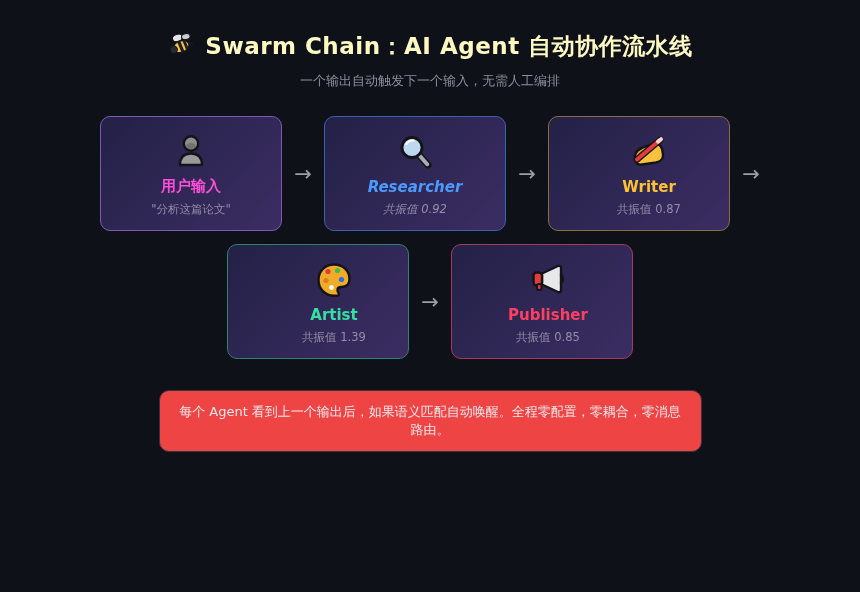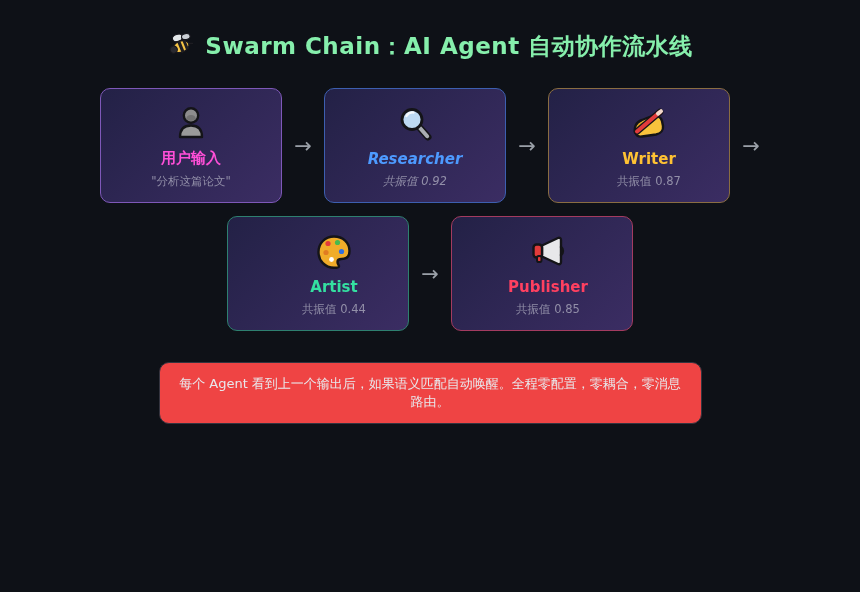--- a/index.html
+++ b/index.html
@@ -57,22 +57,23 @@
         <ellipse cx="21.5" cy="7.5" rx="5" ry="3.4" fill="#c9ced4" stroke="#16161c" stroke-width="1.3" transform="rotate(-10 21.5 7.5)"></ellipse>
         <g transform="rotate(-22 16 19)">
           <ellipse cx="16" cy="19" rx="9.5" ry="6.5" fill="#f6c445" stroke="#16161c" stroke-width="1.5"></ellipse>
           <rect x="14" y="12.5" width="3.6" height="13" fill="#1d1d22"></rect>
           <rect x="20" y="13.5" width="3.4" height="11" fill="#1d1d22"></rect>
           <circle cx="7" cy="19" r="4.2" fill="#2a2a30" stroke="#16161c" stroke-width="1.2"></circle>
           <path d="M25.5,19 L29.5,20.5" stroke="#1d1d22" stroke-width="1.6" stroke-linecap="round"></path>
         </g>
       </svg>
     </span>
-    <span class="page-title" style="color: #86efac;">Swarm Chain：AI Agent 自动协作流水线</span>
+    <span class="page-title" style="color: #fef9c3;">Swarm Chain：AI Agent 自动协作流水线</span>
   </div>
+  <div class="page-subtitle">一个输出自动触发下一个输入，无需人工编排</div>
 </div>
 
 <div class="pipeline">
 
   <div class="agent-card" style="border-color: rgb(126, 88, 184);">
     <span class="agent-icon">
       <svg width="40" height="40" viewBox="0 0 40 40">
         <circle cx="20" cy="12.5" r="7.2" fill="#8d8d8d" stroke="#141418" stroke-width="2.4"></circle>
         <path d="M20 12 a5 5 0 0 1 5 4 a7 7 0 0 1 -10 0 a5 5 0 0 1 5 -4 Z" fill="#5c5c5c" opacity="0.55"></path>
         <path d="M9,34 C9,25.5 13.8,22.5 20,22.5 C26.2,22.5 31,25.5 31,34 Z" fill="#9a9a9a" stroke="#141418" stroke-width="2.4" stroke-linejoin="round"></path>
@@ -120,21 +121,21 @@
       <svg width="40" height="40" viewBox="0 0 40 40">
         <path d="M20,4.5 C29,4.5 35.5,10.5 35.5,19 C35.5,26 31,27 27.5,27 C25,27 23.5,28 23.5,30 C23.5,32.5 25,33 25,34.2 C25,35.5 23,35.8 20,35.8 C11,35.8 4.5,28.8 4.5,20 C4.5,11.3 11,4.5 20,4.5 Z" fill="#f0ac29" stroke="#141418" stroke-width="2.4" stroke-linejoin="round"></path>
         <circle cx="14" cy="11.5" r="2.6" fill="#e23b3b"></circle>
         <circle cx="23.5" cy="10.5" r="2.6" fill="#46b94e"></circle>
         <circle cx="27.5" cy="19.5" r="2.6" fill="#2f6fe0"></circle>
         <circle cx="12" cy="20.5" r="2.6" fill="#e07c22"></circle>
         <circle cx="17.5" cy="27.5" r="2.4" fill="#ffffff"></circle>
       </svg>
     </span>
     <div class="agent-title" style="color: rgb(52, 224, 161);">Artist</div>
-    <div class="agent-sub">共振值 0.44</div>
+    <div class="agent-sub">共振值 1.39</div>
   </div>
 
   <div class="flow-arrow">→</div>
 
   <div class="agent-card" style="border-color: rgb(163, 59, 96); padding-left: 12px;">
     <span class="agent-icon">
       <svg width="42" height="40" viewBox="0 0 42 40">
         <path d="M15,13.5 L31,6 C32.5,5.3 34,6.2 34,8 L34,30 C34,31.8 32.5,32.7 31,32 L15,24.5 Z" fill="#e8e8ea" stroke="#141418" stroke-width="2.4" stroke-linejoin="round"></path>
         <rect x="6.5" y="12.5" width="8.5" height="13" rx="3" fill="#e23b3b" stroke="#141418" stroke-width="2.4"></rect>
         <path d="M34,15 a5 5 0 0 1 0,8" fill="none" stroke="#141418" stroke-width="2.4" stroke-linecap="round"></path>

